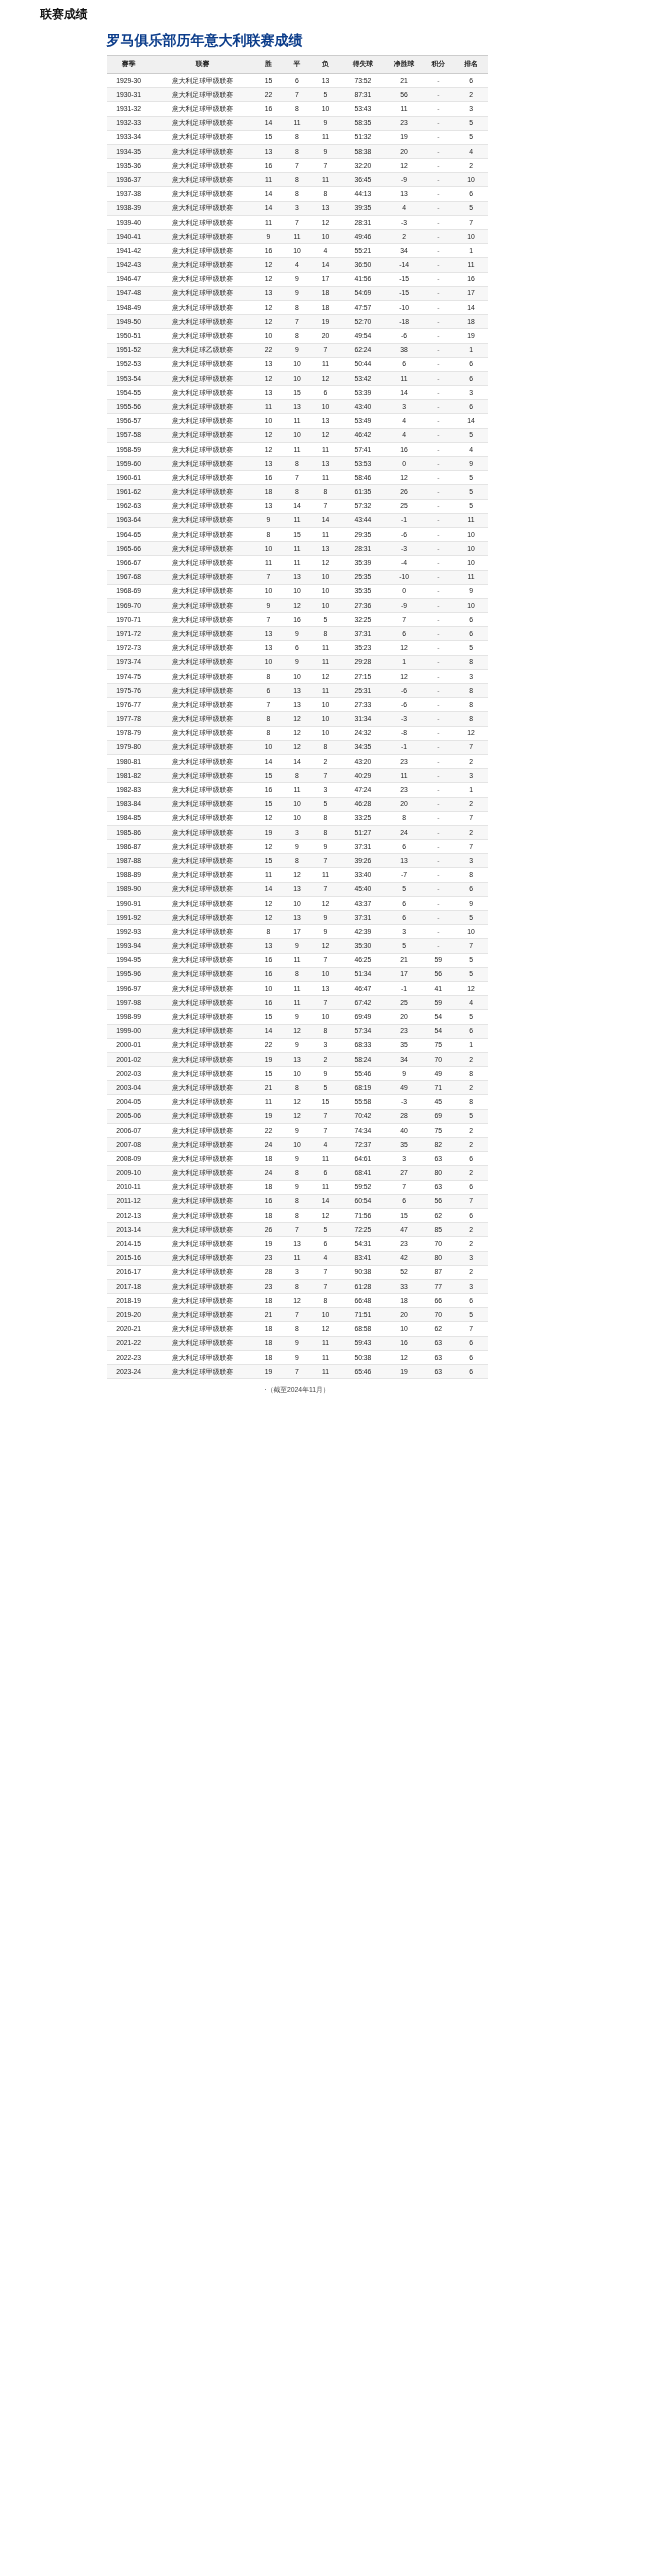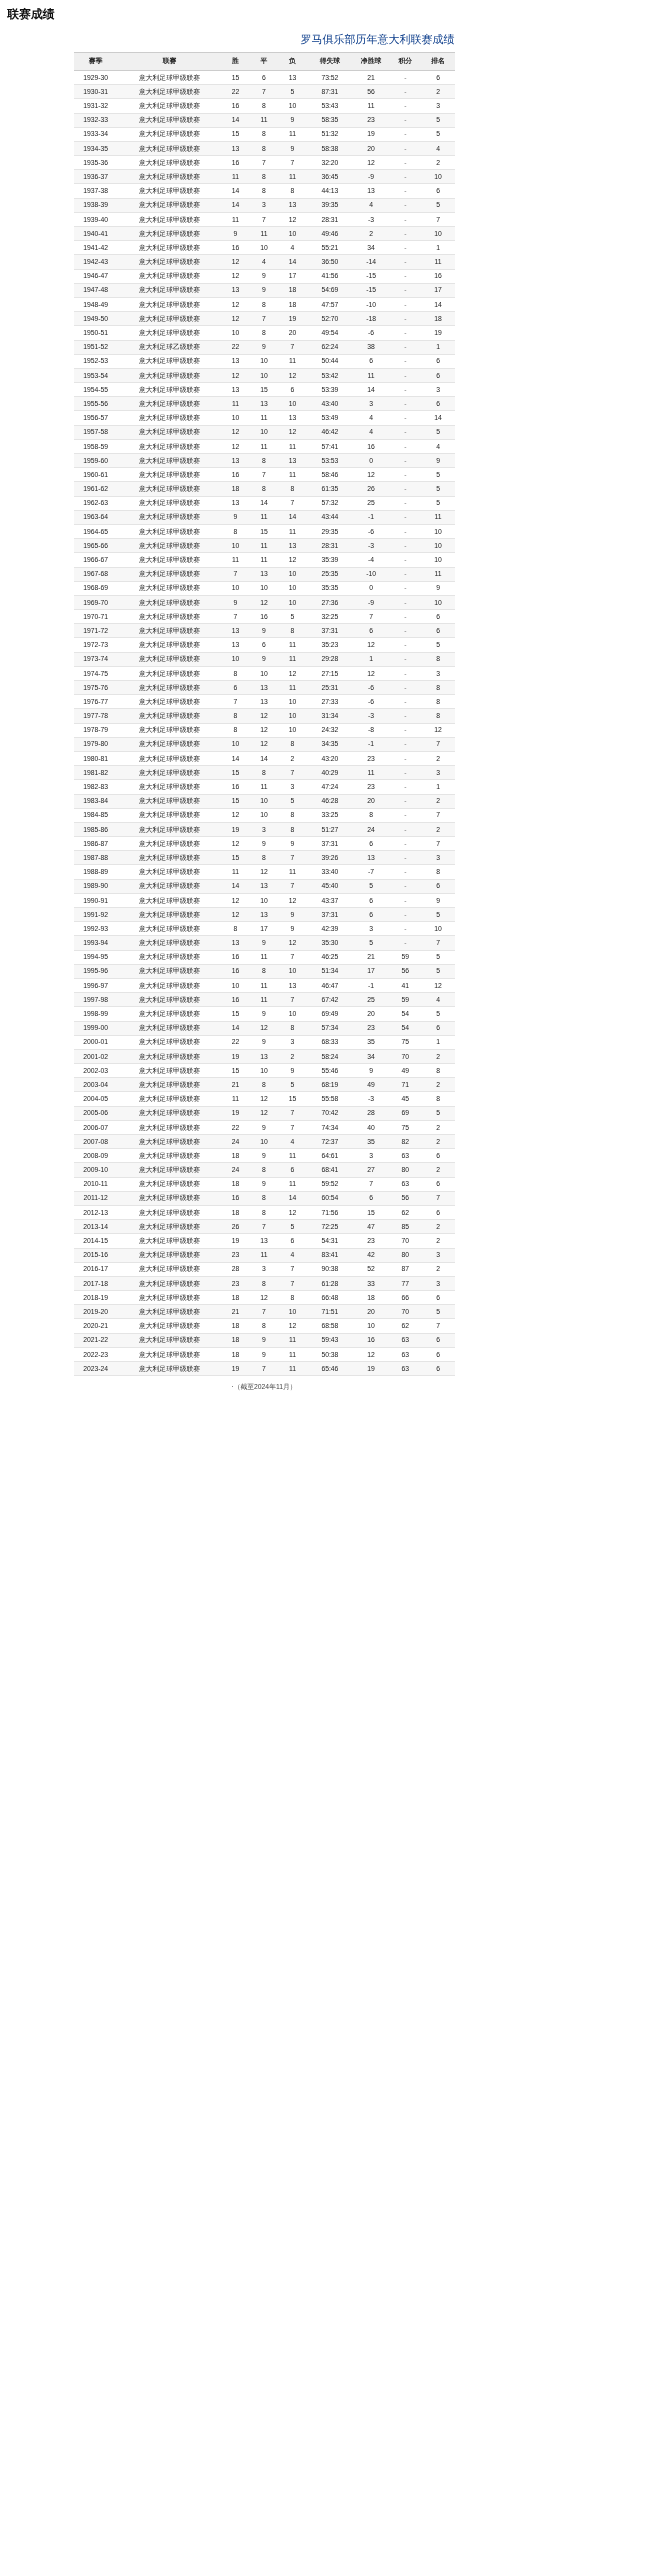--- a/index.html
+++ b/index.html
@@ -6,35 +6,36 @@
   html, body {
     margin: 0; padding: 0;
     background: #ffffff;
     font-family: "Liberation Sans", sans-serif;
   }
   body { width: 667px; }
   .page {
     width: 528px;
     padding: 0;
     position: relative;
+    margin-left: 33px;
   }
   .section-title {
     font-size: 11.8px;
     font-weight: bold;
     color: #111111;
     padding: 7.3px 7.3px 5.4px 7.3px;
   }
   .table-wrap {
     width: 381px;
     margin: 0 auto;
   }
   .table-caption {
-    text-align: right;
-    font-size: 11px;
-    font-weight: normal;
+    text-align: left;
+    font-size: 14px;
+    font-weight: bold;
     color: #0b3c8a;
     padding: 3.6px 0 4.5px 0;
   }
   table.seasons {
     width: 381px;
     border-collapse: collapse;
     font-size: 6.8px;
     color: #222222;
     table-layout: fixed;
   }

